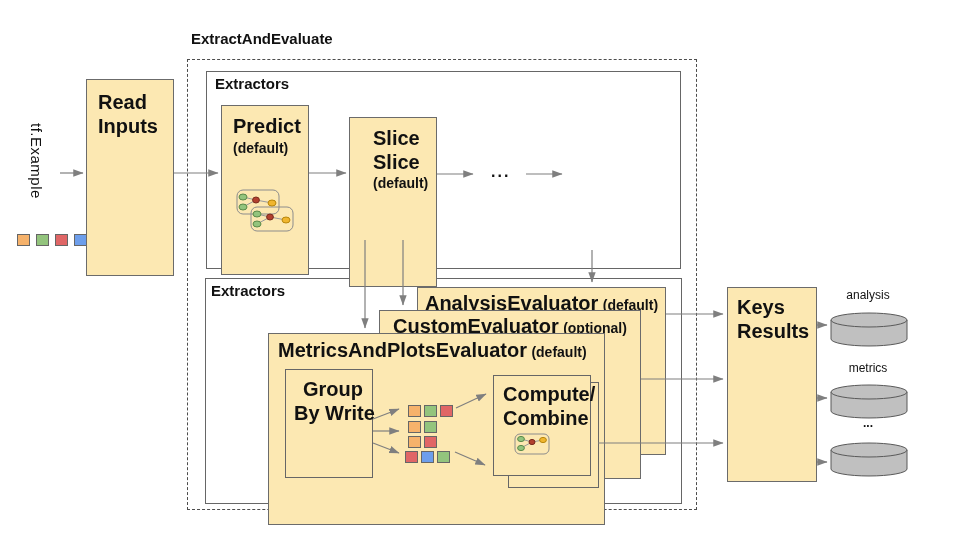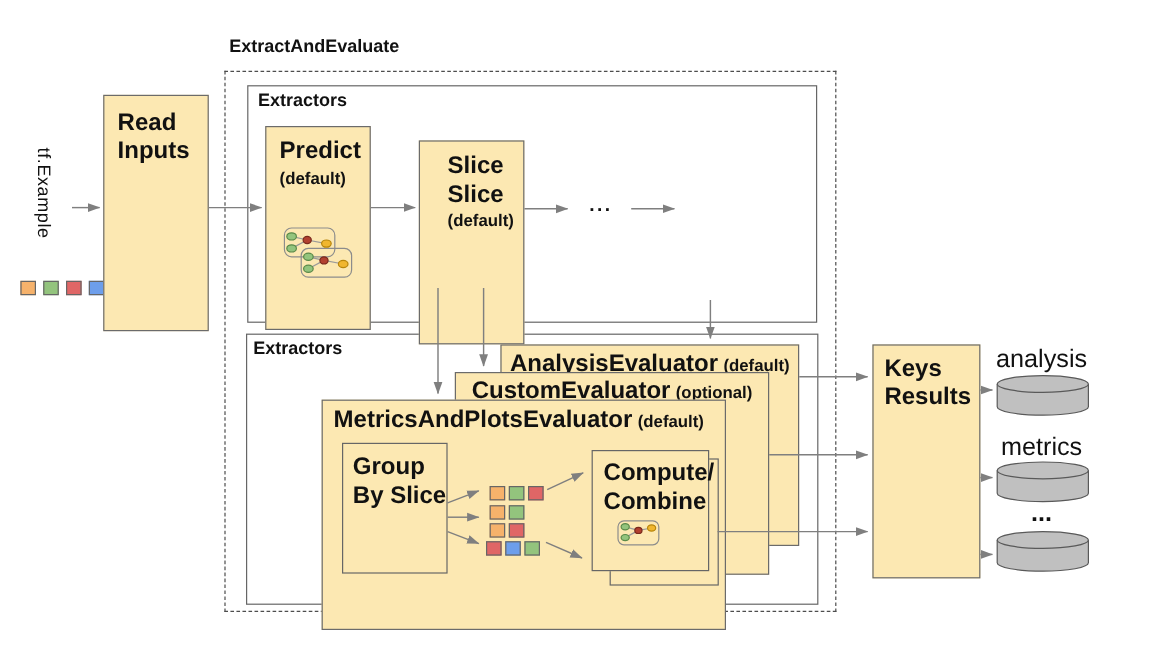--- a/index.html
+++ b/index.html
@@ -13,21 +13,21 @@
   .dashed{border:1px dashed #4d4d4d;background:transparent;}
   .lbl{font-size:20px;font-weight:bold;line-height:1.18;white-space:nowrap;}
   .qual{font-size:14px;font-weight:bold;line-height:1.3;white-space:nowrap;}
   .frame-lbl{font-size:15px;font-weight:bold;}
   .card-lbl{text-align:center;padding-top:4px;}
   .dots{font-size:16px;font-weight:bold;letter-spacing:2px;}
   .vtext{writing-mode:vertical-rl;font-size:15px;letter-spacing:0.5px;}
   .sq{width:13px;height:12px;box-sizing:border-box;border:1px solid var(--square-border);}
   .sqrow{display:flex;gap:3px;}
   .sqrow-input{display:flex;gap:6px;}
-  .out-lbl{font-size:21px;text-align:center;width:76px;}
+  .out-lbl{font-size:12px;text-align:center;width:76px;}
   .out-dots{font-weight:bold;}
   .cyl-body{fill:var(--cylinder-fill);stroke:var(--cylinder-border);stroke-width:1;}
   svg.overlay{position:absolute;left:0;top:0;pointer-events:none;}
   .aline{stroke:var(--arrow);stroke-width:1.2;fill:none;}
   .arrowhead{fill:var(--arrow);}
   .chip{fill:none;stroke:#8c8c8c;stroke-width:1;}
   .wire{stroke:#9a9a9a;stroke-width:1;fill:none;}
   .n-green{fill:#93c47d;stroke:#5b8a49;stroke-width:1;}
   .n-red{fill:#b2402f;stroke:#7a2a1d;stroke-width:1;}
   .n-yellow{fill:#f0b62f;stroke:#b8860b;stroke-width:1;}
@@ -100,23 +100,23 @@
     <span class="lbl">CustomEvaluator</span>
     <span class="qual">(optional)</span>
   </div>
 
   <div class="abs box" style="left:268px;top:333px;width:337px;height:192px;">
     <div style="padding:5px 0 0 9px;white-space:nowrap;">
       <span class="lbl">MetricsAndPlotsEvaluator</span>
       <span class="qual">(default)</span>
     </div>
 
-    <div class="abs frame" style="left:16px;top:35px;width:88px;height:109px;padding:8px 0 0 8px;background:transparent;">
+    <div class="abs frame" style="left:16px;top:35px;width:88px;height:109px;padding:8px 0 0 8px;background:transparent;text-align:center;">
       <div class="lbl">Group</div>
-      <div class="lbl">By Slice</div>
+      <div class="lbl">By Write</div>
     </div>
 
     <div class="abs sqrow" style="left:139px;top:71px;">
         <div class="sq" style="background: rgb(246, 178, 107);"></div>
         <div class="sq" style="background: rgb(147, 196, 125);"></div>
         <div class="sq" style="background: rgb(224, 102, 102);"></div>
       </div>
     <div class="abs sqrow" style="left:139px;top:87px;">
         <div class="sq" style="background: rgb(246, 178, 107);"></div>
         <div class="sq" style="background: rgb(147, 196, 125);"></div>

